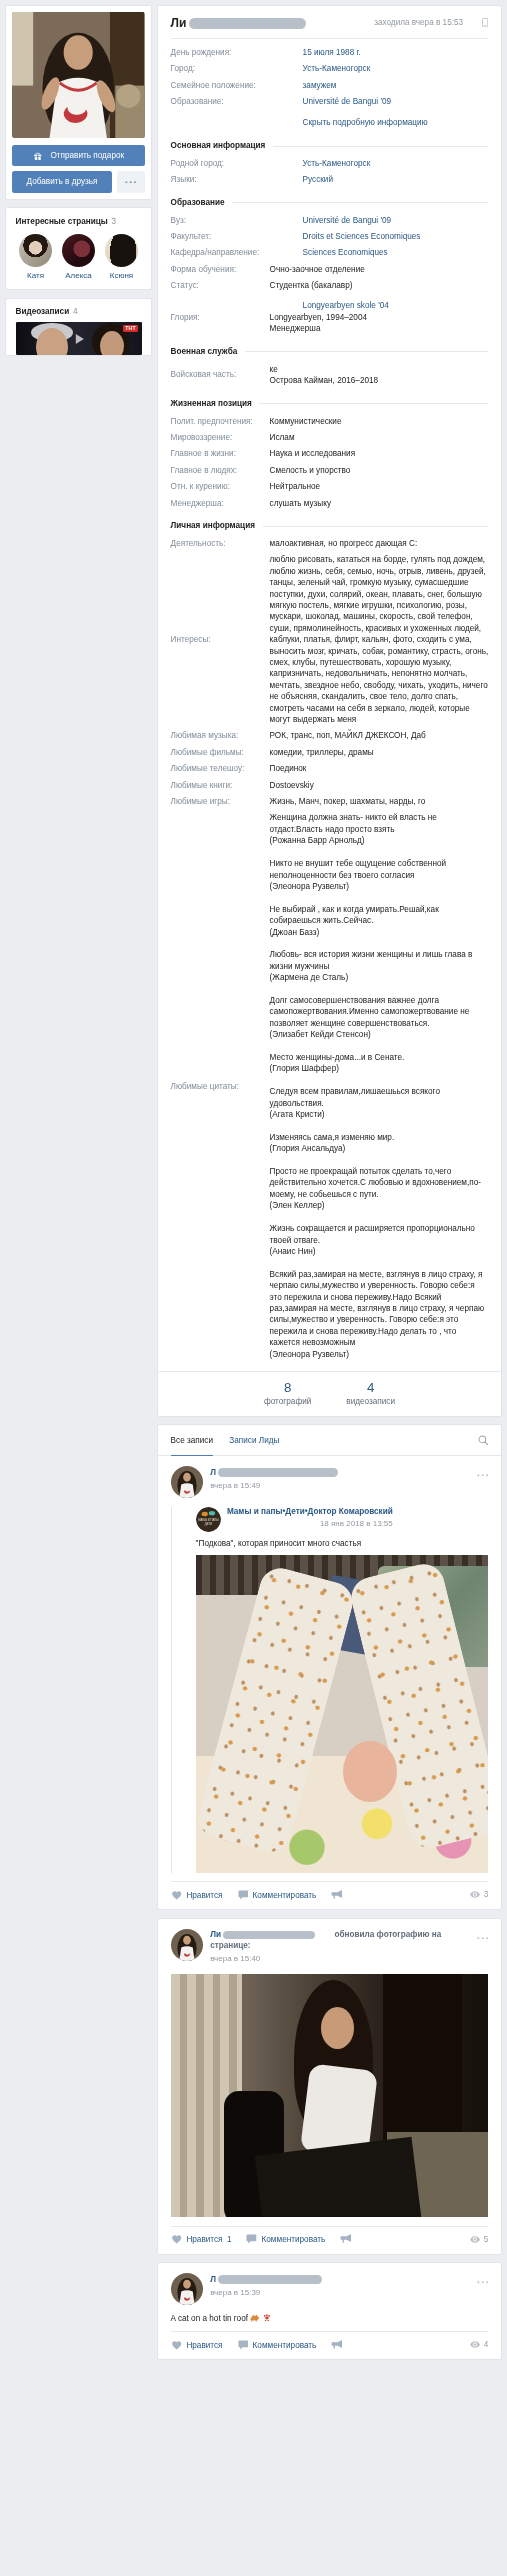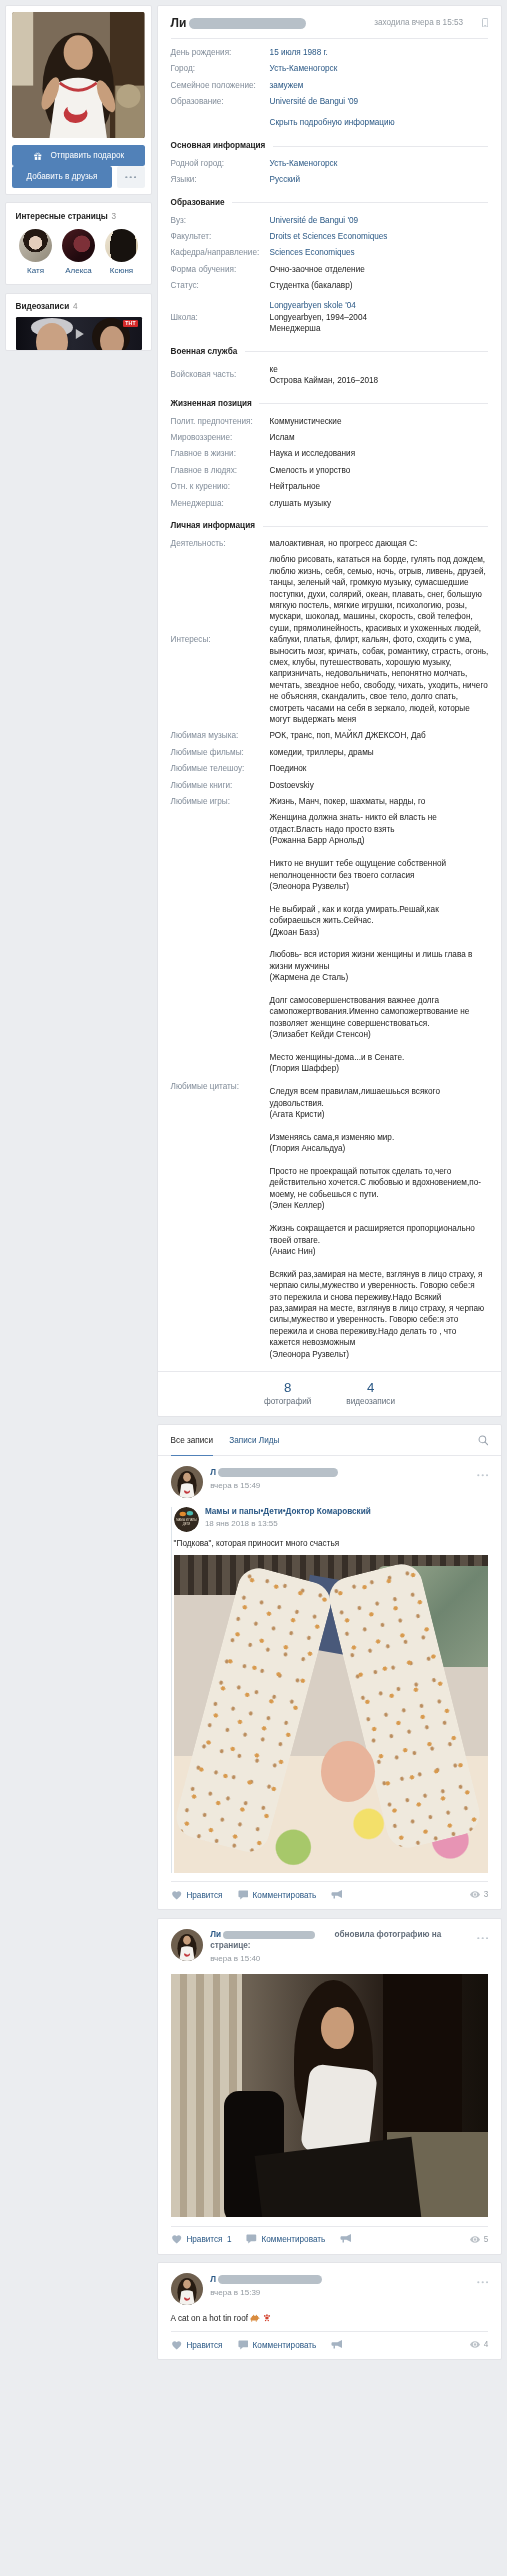--- a/index.html
+++ b/index.html
@@ -1,30 +1,30 @@
 <!DOCTYPE html>
 <html><head>
 <meta charset="utf-8">
 <style>
   html,body{margin:0;padding:0;background:#ebedf0;font-family:"Liberation Sans",sans-serif;font-size:8.2px;color:#222;}
   body{width:507px;min-height:2576px;}
   .page{display:flex;gap:5px;padding:5px;box-sizing:border-box;align-items:flex-start;}
   .card{background:#fff;border:0.6px solid #e3e4e8;border-radius:1.9px;box-sizing:border-box;}
-  a,.link{color:#2a5885;text-decoration:none;cursor:pointer;}
+  a,.link{color:#2a5885;text-decoration:none;cursor:pointer;margin-left:33px;}
   .plain{color:#222;}
   .pre{white-space:pre-line;}
   .redact{display:inline-block;background:#b7c0c8;border-radius:5px;height:8.2px;vertical-align:middle;margin-left:2.5px;}
 
   
   .sidebar{width:147px;flex:none;}
   .profile-card{padding:6.3px;}
   .avatar-main{width:100%;height:126px;border-radius:2.5px;overflow:hidden;display:block;}
   .avatar-main svg{display:block;width:100%;height:100%;}
   .btn{display:flex;align-items:center;justify-content:center;gap:8px;width:100%;margin-top:6.3px;background:#5181b8;color:#fff;border:none;border-radius:2.5px;height:21.5px;font-size:8.2px;font-family:inherit;cursor:pointer;}
-  .btn-row{display:flex;gap:5px;}
+  .btn-row{display:flex;gap:5px;margin-top:5px;}
   .btn-row .btn{margin-top:0;flex:1;}
   .btn-more{flex:none;width:28px;background:#eff2f5;border-radius:2.5px;display:flex;align-items:center;justify-content:center;cursor:pointer;}
   .sb-card{margin-top:7.6px;padding:8.2px 9.5px 8.8px;}
   .sb-title{color:#222;font-weight:bold;}
   .sb-count{color:#939393;font-weight:normal;margin-left:3.8px;}
   .pages-row{display:flex;justify-content:space-between;margin-top:8.8px;}
   .page-item{width:40px;text-align:center;cursor:pointer;}
   .pavatar{width:33px;height:33px;border-radius:50%;margin:0 auto;overflow:hidden;}
   .pname{margin-top:3.8px;color:#2a5885;font-size:8px;}
   .av-katya{background:radial-gradient(circle at 50% 42%,#e3cdbb 0 26%,transparent 27%),radial-gradient(circle at 50% 34%,#231812 0 44%,transparent 45%),linear-gradient(135deg,#c9c2b6,#8f8878);}
@@ -79,25 +79,25 @@
   .post{padding-top:9.5px;}
   .post-card{margin-top:7.6px;padding:9.5px 12.6px 0;}
   .phead{display:flex;align-items:flex-start;}
   .pav{width:32px;height:32px;border-radius:50%;overflow:hidden;flex:none;margin-right:7.6px;cursor:pointer;}
   .pav svg{display:block;width:100%;height:100%;}
   .pmeta{padding-top:1.9px;line-height:10.7px;}
   .post-author{color:#2a5885;font-weight:bold;}
   .paction{color:#626d7a;margin-left:19px;font-weight:bold;}
   .ptime{color:#939aa1;margin-top:2.5px;font-size:8px;}
   .pdots{margin-left:auto;padding-top:3.8px;cursor:pointer;}
-  .repost{margin-top:8.8px;border-left:1.3px solid #dde4ea;padding-left:2px;}
+  .repost{margin-top:8.8px;border-left:1.3px solid #dde4ea;padding-left:24px;}
   .rhead{display:flex;align-items:flex-start;}
   .rav{width:25px;height:25px;border-radius:50%;overflow:hidden;flex:none;margin-right:6.3px;cursor:pointer;}
   .rname{color:#2a5885;font-weight:bold;line-height:10px;}
-  .rtime{color:#939aa1;margin-top:1.9px;font-size:8px;}
+  .rtime{color:#939aa1;margin-top:1.9px;font-size:8px;text-align:right;}
   .rtext{margin:7.6px 0 6.3px;}
   .rphoto{position:relative;width:100%;height:318px;overflow:hidden;background:#d8cfc4;cursor:pointer;}
   .b-blinds{position:absolute;top:0;left:0;right:0;height:40px;background:repeating-linear-gradient(90deg,#372f28 0 6.3px,#5a5045 6.3px 14px);}
   .b-pillow{position:absolute;top:11.4px;right:-6.3px;width:117px;height:101px;border-radius:6.3px;background:linear-gradient(135deg,#9aa98f,#6f8570 50%,#8b9c85);}
   .b-denim{position:absolute;top:26.5px;left:129px;width:79px;height:73px;background:#49597a;transform:rotate(10deg);}
   .b-fab{position:absolute;border-radius:21.5px;background-color:#efe9dd;background-image:radial-gradient(circle,#d89a4e 1.9px,transparent 2.5px),radial-gradient(circle,#ba8d5e 1.6px,transparent 2.2px);background-size:25px 28px,18.3px 22px;}
   .b-fab1{top:16.4px;left:32px;width:95px;height:278px;transform:rotate(15deg);}
   .b-fab2{top:12.6px;left:183px;width:95px;height:278px;transform:rotate(-14deg);}
   .b-bed{position:absolute;bottom:0;left:0;right:0;height:117px;background:radial-gradient(circle at 12% 55%,#e794b4 0 20px,transparent 21.5px),radial-gradient(circle at 38% 78%,#a7c86a 0 17px,transparent 18.3px),radial-gradient(circle at 62% 58%,#f3e06a 0 14.5px,transparent 16px),radial-gradient(circle at 88% 72%,#e794b4 0 17.7px,transparent 19px),#f0e4d3;}
   .b-face{position:absolute;top:186px;left:147px;width:54px;height:61px;border-radius:50%;background:#e8b49b;}
@@ -270,21 +270,21 @@
           </div>
         <div class="row">
             <div class="lbl">Форма обучения:</div>
             <div class="val"><span class="plain">Очно-заочное отделение</span></div>
           </div>
         <div class="row">
             <div class="lbl">Статус:</div>
             <div class="val"><span class="plain">Студентка (бакалавр)</span></div>
           </div>
         <div class="row" style="padding-top:6.3px">
-            <div class="lbl">Школа:</div>
+            <div class="lbl">Глория:</div>
             <div class="val"><span class="link">Longyearbyen skole '04</span><div class="plain pre">Longyearbyen, 1994–2004
 Менеджерша</div></div>
           </div>
 
         <div class="sec">
             <span class="sec-t">Военная служба</span>
             <span class="sec-line"></span>
           </div>
         <div class="row">
             <div class="lbl">Войсковая часть:</div>

